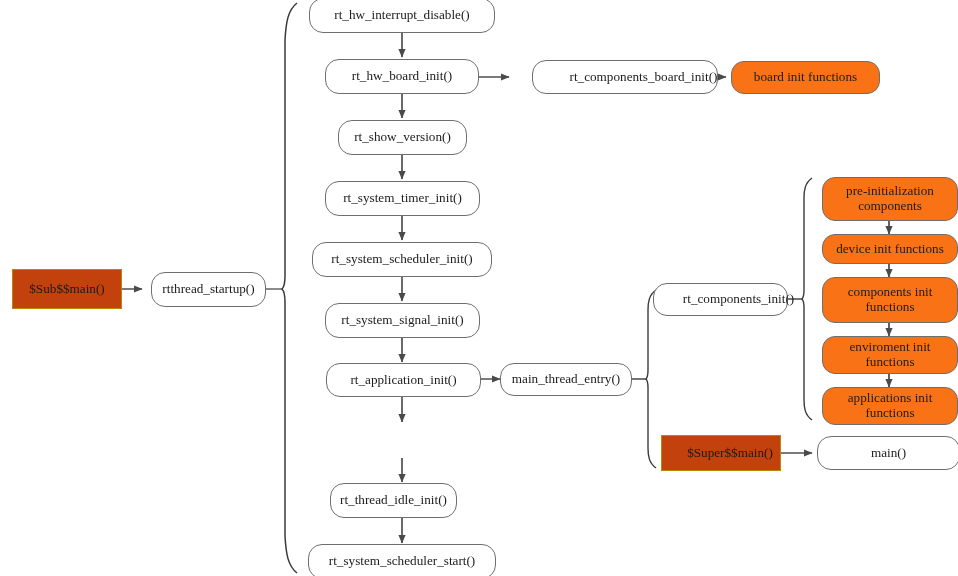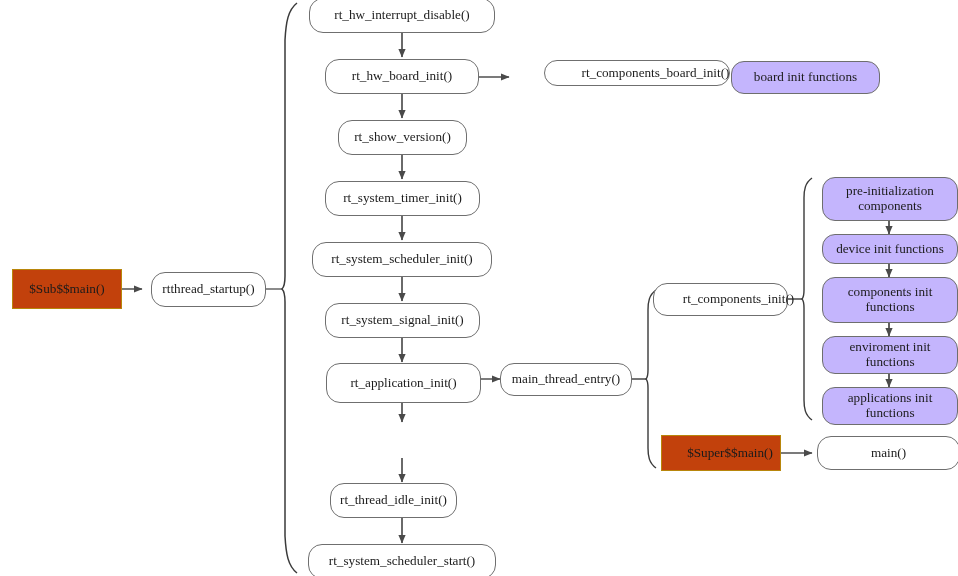--- a/index.html
+++ b/index.html
@@ -35,21 +35,21 @@
     line-height: 1.08;
     color: #1b1b1b;
     font-size: 13.2px;
     background: #ffffff;
     border: 1.3px solid #6f6f6f;
     border-radius: 14px;
     white-space: pre-line;
   }
   .node.rounded { border-radius: 14px; }
   .node.blue {
-    background: #c4b5fd;
+    background: #f97316;
     border: 1.3px solid #6e6e6e;
     border-radius: 13px;
   }
   .node.orange {
     background: #c2410c;
     border: 1.2px solid #b8860b;
     border-radius: 0px;
   }
   .node.tall { line-height: 1.12; }
 </style>
@@ -145,34 +145,34 @@
   </div>
 
   <div class="node rounded" style="left:312px; top:242px; width:180px; height:35px;">
     <span>rt_system_scheduler_init()</span>
   </div>
 
   <div class="node rounded" style="left:325px; top:303px; width:155px; height:35px;">
     <span>rt_system_signal_init()</span>
   </div>
 
-  <div class="node rounded" style="left:326px; top:363px; width:155px; height:40px;">
+  <div class="node rounded" style="left:326px; top:363px; width:155px; height:34px;">
     <span>rt_application_init()</span>
   </div>
 
 
   <div class="node rounded" style="left:330px; top:483px; width:127px; height:35px;">
     <span>rt_thread_idle_init()</span>
   </div>
 
   <div class="node rounded" style="left:308px; top:544px; width:188px; height:35px;">
     <span>rt_system_scheduler_start()</span>
   </div>
 
-  <div class="node rounded" style="left:544px; top:60px; width:186px; height:26px;padding-left:37px;">
+  <div class="node rounded" style="left:532px; top:60px; width:186px; height:34px;padding-left:37px;">
     <span>rt_components_board_init()</span>
   </div>
 
   <div class="node blue" style="left:731px; top:61px; width:149px; height:33px;">
     <span>board init functions</span>
   </div>
 
   <div class="node rounded" style="left:500px; top:363px; width:132px; height:33px;">
     <span>main_thread_entry()</span>
   </div>

